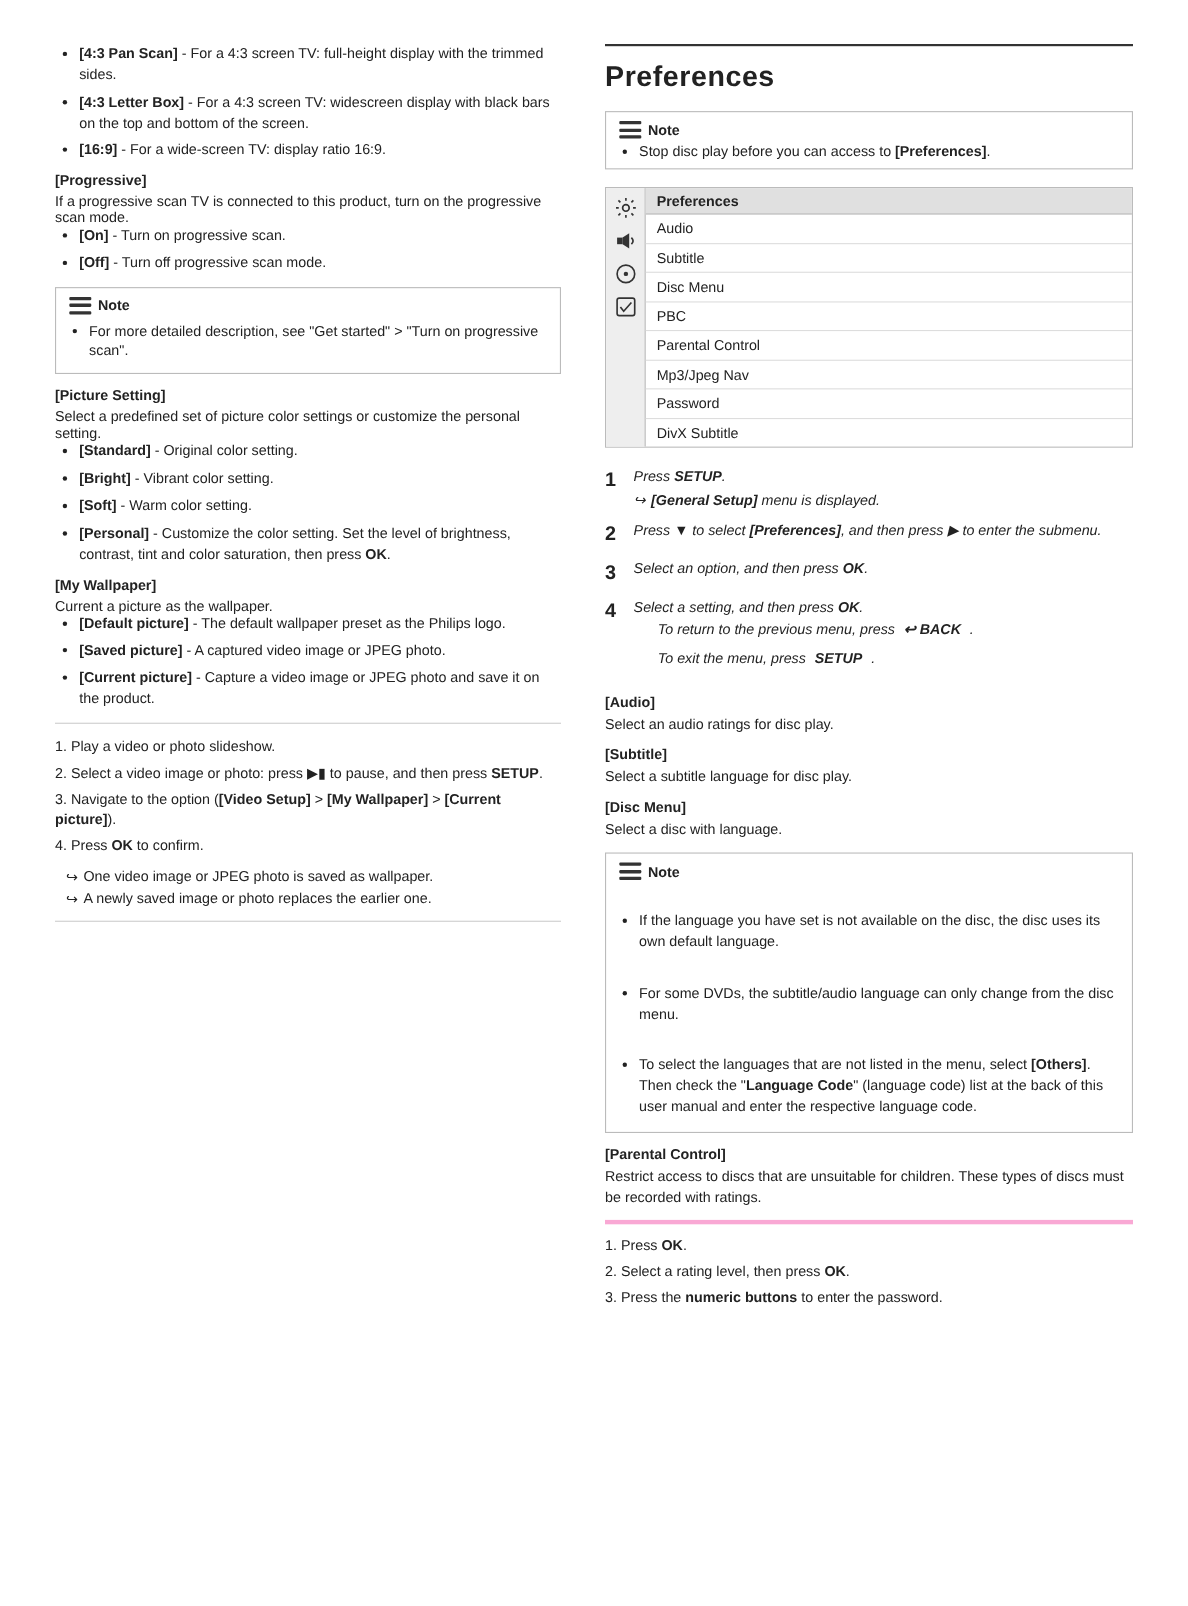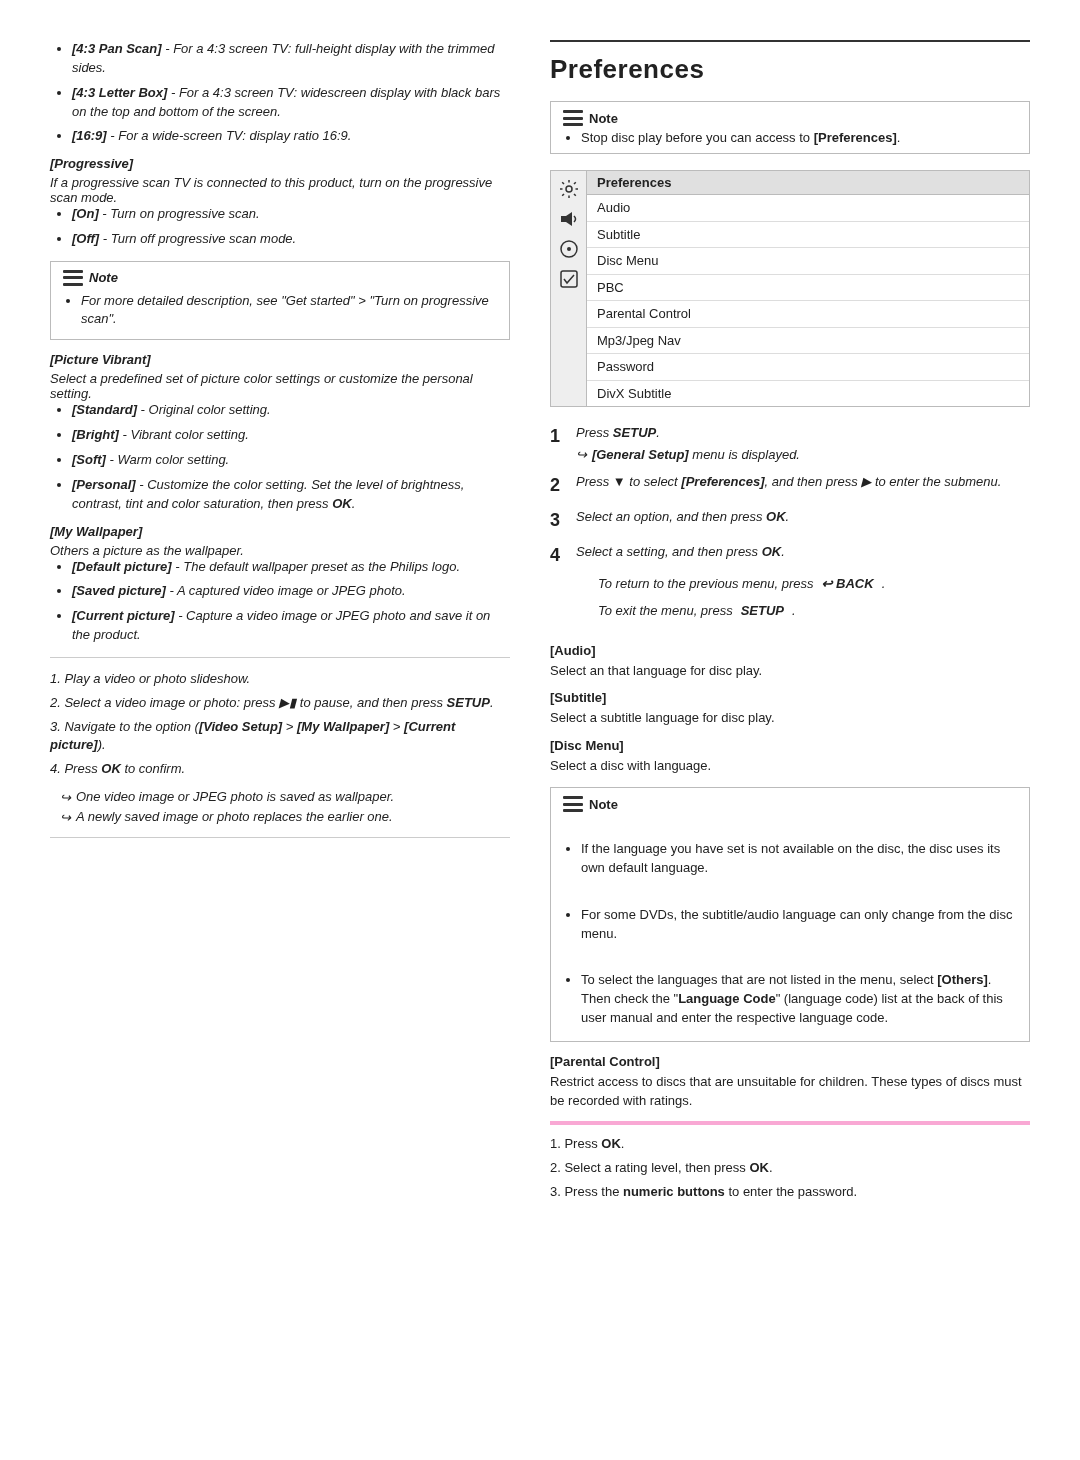--- a/index.html
+++ b/index.html
@@ -10,21 +10,20 @@
       color: #222;
       width: 1080px;
       min-height: 1460px;
       padding: 40px 50px;
       display: flex;
       gap: 40px;
     }
     .left-col {
       width: 460px;
       flex-shrink: 0;
-      font-style: italic;
     }
     .right-col {
       flex: 1;
       border-top: 2px solid #333;
       padding-top: 12px;
     }
     
     .bullet-list {
       list-style: disc;
       padding-left: 22px;
@@ -269,31 +268,31 @@
           <span></span>
           <span></span>
       </div>
       <span>Note</span>
     </div>
     <ul>
       <li>For more detailed description, see "Get started" &gt; "Turn on progressive scan".</li>
     </ul>
   </div>
 
-  <p class="section-heading">[Picture Vibrant]</p>
+  <p class="section-heading">[Picture Setting]</p>
   <p>Select a predefined set of picture color settings or customize the personal setting.</p>
   <ul class="bullet-list">
     <li><strong>[Standard]</strong> - Original color setting.</li>
     <li><strong>[Bright]</strong> - Vibrant color setting.</li>
     <li><strong>[Soft]</strong> - Warm color setting.</li>
     <li><strong>[Personal]</strong> - Customize the color setting. Set the level of brightness, contrast, tint and color saturation, then press <strong>OK</strong>.</li>
   </ul>
 
   <p class="section-heading">[My Wallpaper]</p>
-  <p>Others a picture as the wallpaper.</p>
+  <p>Current a picture as the wallpaper.</p>
   <ul class="bullet-list">
     <li><strong>[Default picture]</strong> - The default wallpaper preset as the Philips logo.</li>
     <li><strong>[Saved picture]</strong> - A captured video image or JPEG photo.</li>
     <li><strong>[Current picture]</strong> - Capture a video image or JPEG photo and save it on the product.</li>
   </ul>
 
   <hr class="divider">
 
   <ol class="numbered-list" style="list-style:none;padding-left:0;">
     <li>1. Play a video or photo slideshow.</li>
@@ -398,30 +397,30 @@
     <li>
       <span class="step-num">3</span>
       <div class="step-content">
         Select an option, and then press <strong>OK</strong>.
       </div>
     </li>
     <li>
       <span class="step-num">4</span>
       <div class="step-content">
         Select a setting, and then press <strong>OK</strong>.
-        <ul class="bullet-list" style="margin-top:12px;">
+        <ul class="bullet-list" style="margin-top:0;">
           <li>To return to the previous menu, press <strong>↩ BACK</strong>.</li>
           <li>To exit the menu, press <strong>SETUP</strong>.</li>
         </ul>
       </div>
     </li>
   </ul>
 
   <p class="right-section-heading">[Audio]</p>
-  <p class="section-text">Select an that language for disc play.</p>
+  <p class="section-text">Select an audio ratings for disc play.</p>
 
   <p class="right-section-heading">[Subtitle]</p>
   <p class="section-text">Select a subtitle language for disc play.</p>
 
   <p class="right-section-heading">[Disc Menu]</p>
   <p class="section-text">Select a disc with language.</p>
 
   <div class="big-note-box">
     <div class="note-header">
       <div class="note-icon">

